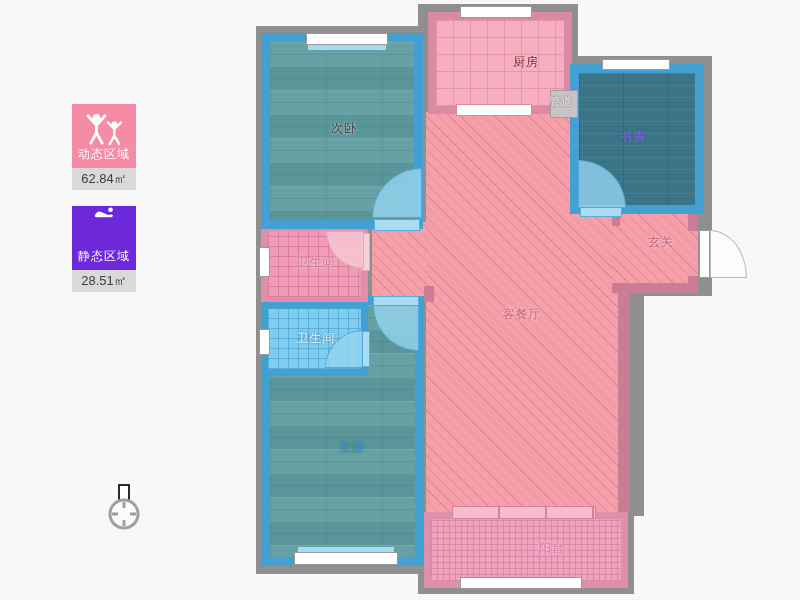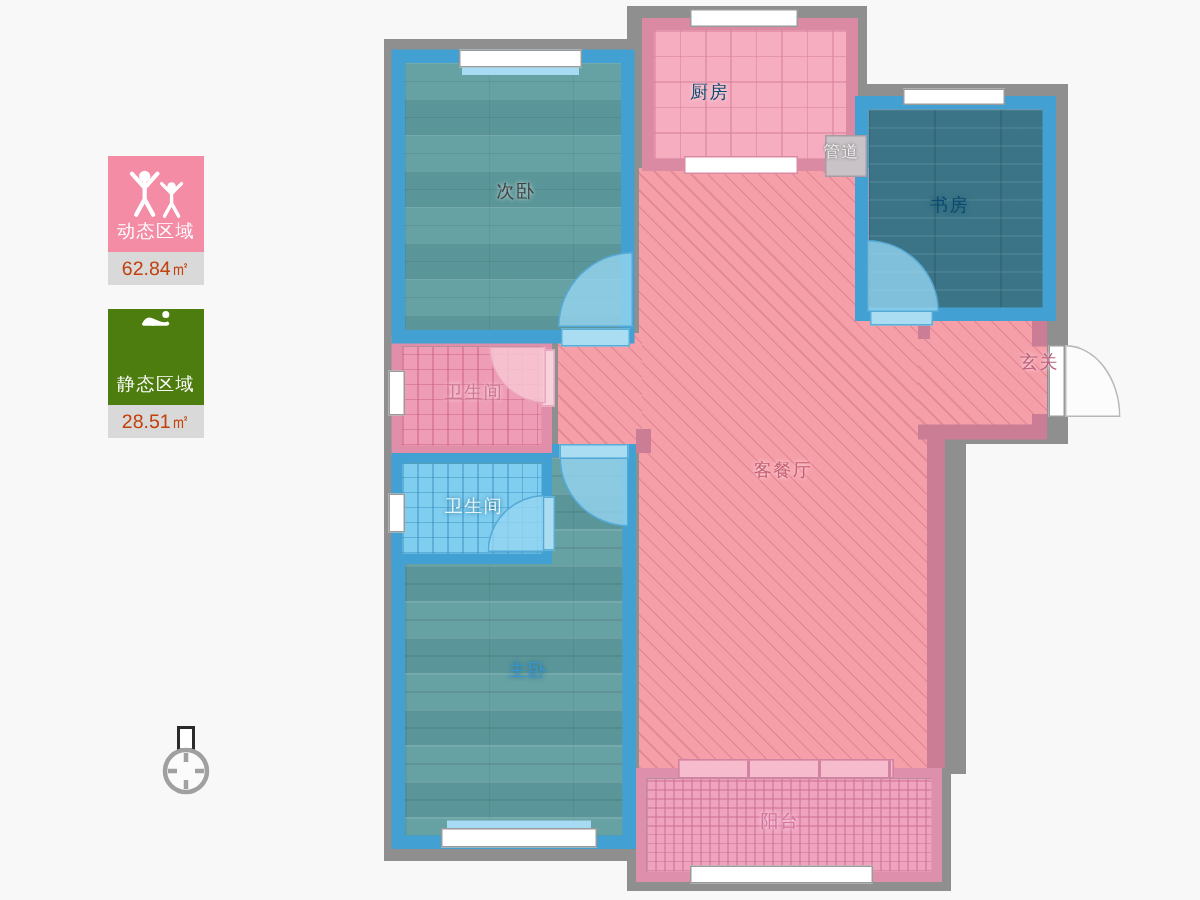--- a/index.html
+++ b/index.html
@@ -67,21 +67,21 @@
     font-size:12px;letter-spacing:1px;white-space:nowrap;font-weight:500;
     text-shadow:0 0 3px rgba(255,255,255,0.85);
   }
   .lbl-dark{text-shadow:0 0 3px rgba(30,90,120,0.8);}
   .legend-card{
     position:absolute;width:64px;height:64px;display:flex;flex-direction:column;
     align-items:center;justify-content:flex-end;padding-bottom:5px;box-sizing:border-box;
   }
   .legend-card .cap{color:#ffffff;font-size:12px;font-weight:400;letter-spacing:1px;}
   .legend-val{
-    position:absolute;width:64px;height:22px;background:#d9d9d9;color:#c2410c;
+    position:absolute;width:64px;height:22px;background:#d9d9d9;color:#404040;
     font-size:13px;display:flex;align-items:center;justify-content:center;
   }
   .slider{
     position:absolute;box-sizing:border-box;border:1px solid #d283a2;
     background:repeating-linear-gradient(90deg,#f6bccd 0 45px,#d283a2 45px 47px);
   }
   .pass{position:absolute;background:#ffffff;border:1px solid #db8aa4;box-sizing:border-box;}
 </style>
 </head>
 <body>
@@ -90,21 +90,21 @@
   <svg width="46" height="34" viewBox="0 0 48 36" fill="none" stroke="#ffffff" stroke-width="3" stroke-linecap="round">
     <circle cx="16" cy="6" r="4" fill="#ffffff" stroke="none"></circle>
     <path d="M16 11 V22 M16 14 L7 4 M16 14 L25 4 M16 22 L10 33 M16 22 L22 33"></path>
     <circle cx="35" cy="13" r="3" fill="#ffffff" stroke="none"></circle>
     <path d="M35 17 V25 M35 18 L28 11 M35 18 L42 11 M35 25 L30 34 M35 25 L40 34" stroke-width="2.4"></path>
   </svg>
   <div class="cap">动态区域</div>
 </div>
 <div class="legend-val" style="left:72px;top:168px;">62.84㎡</div>
 
-<div class="legend-card" style="left:72px;top:206px;background:#4d7c0f;gap:28px;">
+<div class="legend-card" style="left:72px;top:206px;background:#6d28d9;gap:28px;">
   <svg width="46" height="30" viewBox="0 0 48 30" fill="#ffffff">
     <circle cx="38" cy="8" r="5"></circle>
     <path d="M4 21 Q10 9 18 13 L30 18 Q36 20 41 18 L43 20 Q43 24 39 24 L8 24 Q4 24 4 21 Z"></path>
     <path d="M18 14 L23 23 L19 24 L15 16 Z"></path>
   </svg>
   <div class="cap">静态区域</div>
 </div>
 <div class="legend-val" style="left:72px;top:270px;">28.51㎡</div>
 
 <svg class="abs" style="left:96px;top:482px;" width="56" height="56" viewBox="0 0 56 56" fill="none">
@@ -171,21 +171,21 @@
 <div class="arc arc-blue" style="left:372px;top:168px;width:50px;height:50px;border-radius:100% 0 0 0;"></div>
 <div class="arc arc-blue" style="left:578px;top:160px;width:48px;height:48px;border-radius:0 100% 0 0;"></div>
 <div class="arc arc-blue" style="left:373px;top:305px;width:46px;height:46px;border-radius:0 0 0 100%;"></div>
 <div class="arc arc-pink" style="left:326px;top:231px;width:38px;height:38px;border-radius:0 0 0 100%;"></div>
 <div class="arc arc-blue" style="left:325px;top:330px;width:38px;height:38px;border-radius:100% 0 0 0;"></div>
 
 <div class="win" style="left:699px;top:230px;width:11px;height:48px;"></div>
 <div class="arc" style="left:710px;top:230px;width:37px;height:48px;border-radius:0 100% 0 0;border:1.5px solid #b8b8b8;background:#fcfcfc;"></div>
 
 <span class="lbl" style="left:344px;top:128px;color:#404040;">次卧</span>
-<span class="lbl" style="left:473px;top:62px;color:#0c4a6e;">厨房</span>
+<span class="lbl" style="left:526px;top:62px;color:#7f1d1d;">厨房</span>
 <span class="lbl" style="left:561px;top:101px;color:#f0eaed;font-size:11px;text-shadow:0 0 2px #8a8a8a,0 0 2px #8a8a8a;">管道</span>
-<span class="lbl lbl-dark" style="left:633px;top:137px;color:#0c4a6e;">书房</span>
-<span class="lbl" style="left:693px;top:242px;color:#bb5e7c;">玄关</span>
+<span class="lbl lbl-dark" style="left:633px;top:137px;color:#8b5cf6;">书房</span>
+<span class="lbl" style="left:661px;top:242px;color:#bb5e7c;">玄关</span>
 <span class="lbl" style="left:316px;top:262px;color:#cc7795;">卫生间</span>
 <span class="lbl lbl-dark" style="left:316px;top:338px;color:#e4f5fc;">卫生间</span>
 <span class="lbl" style="left:522px;top:314px;color:#c75e72;">客餐厅</span>
 <span class="lbl lbl-dark" style="left:352px;top:447px;color:#3796d2;">主卧</span>
-<span class="lbl" style="left:520px;top:548px;color:#d8719f;">阳台</span>
+<span class="lbl" style="left:552px;top:548px;color:#d8719f;">阳台</span>
 
 </body></html>

